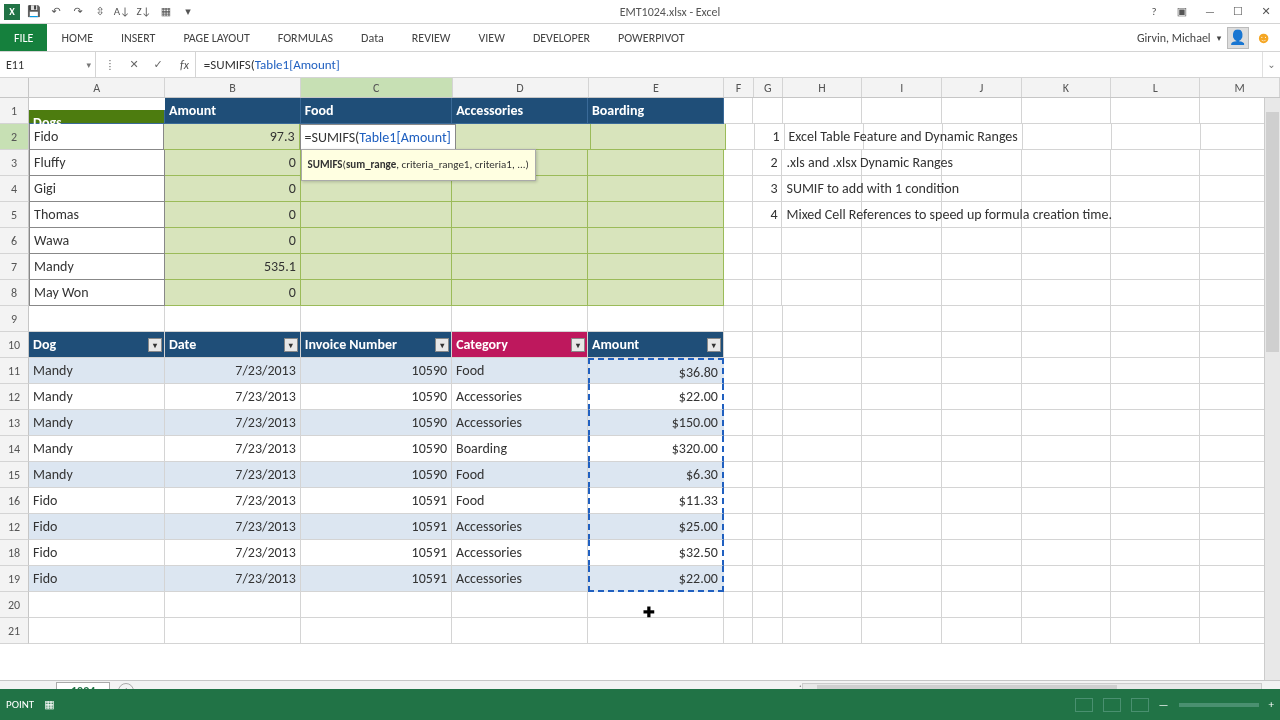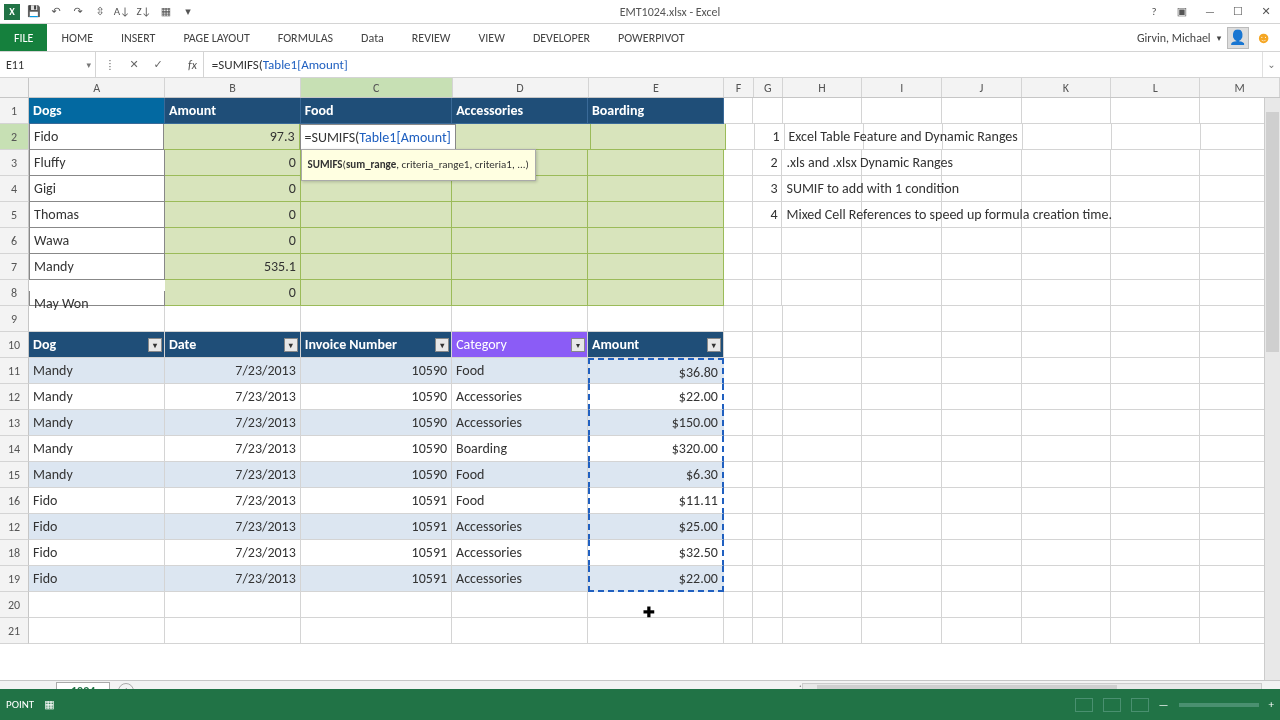--- a/index.html
+++ b/index.html
@@ -21,21 +21,21 @@
 .ribbon-right { margin-left: auto; display: flex; align-items: center; padding-right: 8px; font-size: 12px; color: #444; gap: 6px; }
 .avatar-placeholder { width: 22px; height: 22px; background: #ddd; border: 1px solid #bbb; display: flex; align-items: center; justify-content: center; font-size: 14px; }
 .sad-face { color: #f5a623; font-size: 16px; }
 
 
 .formula-row { height: 26px; display: flex; align-items: stretch; border-bottom: 1px solid #d4d4d4; background: #fff; }
 .name-box { width: 96px; border-right: 1px solid #d4d4d4; display: flex; align-items: center; padding: 0 6px; font-size: 12px; position: relative; }
 .name-box::after { content: "▾"; position: absolute; right: 4px; font-size: 9px; color: #777; }
 .fx-btns { display: flex; align-items: center; padding: 0 6px; gap: 8px; border-right: 1px solid #d4d4d4; }
 .fx-btn { width: 16px; text-align: center; font-size: 11px; color: #666; }
-.fx-label { font-style: italic; font-size: 12px; color: #555; margin-left: 14px; }
+.fx-label { font-style: italic; font-size: 12px; color: #555; margin-left: 6px; }
 .formula-input { flex: 1; display: flex; align-items: center; padding: 0 8px; font-size: 13px; }
 .formula-input .ref { color: #2060c0; }
 .formula-expand { width: 18px; display: flex; align-items: center; justify-content: center; color: #777; font-size: 10px; border-left: 1px solid #e0e0e0; }
 
 
 .grid-wrap { position: absolute; top: 78px; bottom: 38px; left: 0; right: 0; overflow: hidden; background: #fff; }
 .col-headers { display: flex; height: 20px; background: #f3f3f3; border-bottom: 1px solid #c6c6c6; }
 .corner { width: 30px; border-right: 1px solid #c6c6c6; background: #f3f3f3; }
 .col-h { border-right: 1px solid #d4d4d4; text-align: center; font-size: 12px; color: #555; line-height: 20px; }
 .col-h.sel { background: #c7e0b4; }
@@ -160,21 +160,21 @@
     <div class="col-h wH">H</div>
     <div class="col-h wI">I</div>
     <div class="col-h wJ">J</div>
     <div class="col-h wK">K</div>
     <div class="col-h wL">L</div>
     <div class="col-h wM">M</div>
   </div>
   <div id="rows">
       <div class="row th1row">
         <div class="row-h">1</div>
-        <div class="cell wA th1" style="background: #0369a1; color: rgb(255, 255, 255); font-weight: bold; border-right: 1px solid rgb(58, 106, 152); border-bottom: 1px solid rgb(58, 106, 152);">Dogs</div>
+        <div class="cell wA th1" style="background: #4d7c0f; color: rgb(255, 255, 255); font-weight: bold; border-right: 1px solid rgb(58, 106, 152); border-bottom: 1px solid rgb(58, 106, 152); margin-top: 12px;">Dogs</div>
         <div class="cell wB th1" style="background: rgb(31, 78, 120); color: rgb(255, 255, 255); font-weight: bold; border-right: 1px solid rgb(58, 106, 152); border-bottom: 1px solid rgb(58, 106, 152);">Amount</div>
         <div class="cell wC th1" style="background: rgb(31, 78, 120); color: rgb(255, 255, 255); font-weight: bold; border-right: 1px solid rgb(58, 106, 152); border-bottom: 1px solid rgb(58, 106, 152);">Food</div>
         <div class="cell wD th1" style="background: rgb(31, 78, 120); color: rgb(255, 255, 255); font-weight: bold; border-right: 1px solid rgb(58, 106, 152); border-bottom: 1px solid rgb(58, 106, 152);">Accessories</div>
         <div class="cell wE th1" style="background: rgb(31, 78, 120); color: rgb(255, 255, 255); font-weight: bold; border-right: 1px solid rgb(58, 106, 152); border-bottom: 1px solid rgb(58, 106, 152);">Boarding</div>
         <div class="cell wF"></div>
         <div class="cell wG"></div>
         <div class="cell wH"></div>
         <div class="cell wI"></div>
         <div class="cell wJ"></div>
         <div class="cell wK"></div>
@@ -280,21 +280,21 @@
         <div class="cell wG"></div>
         <div class="cell wH"></div>
         <div class="cell wI"></div>
         <div class="cell wJ"></div>
         <div class="cell wK"></div>
         <div class="cell wL"></div>
         <div class="cell wM"></div>
       </div>
       <div class="row ">
         <div class="row-h">8</div>
-        <div class="cell wA" style="border-left: 1px solid rgb(136, 136, 136); border-right: 1px solid rgb(136, 136, 136); border-bottom: 1px solid rgb(136, 136, 136); margin-top: 11px;">May Won</div>
+        <div class="cell wA" style="border-left: 1px solid rgb(136, 136, 136); border-right: 1px solid rgb(136, 136, 136); border-bottom: 1px solid rgb(136, 136, 136);">May Won</div>
         <div class="cell wB greenband right" style="background: rgb(216, 228, 188); border-right: 1px solid rgb(155, 187, 89); border-bottom: 1px solid rgb(155, 187, 89);">0</div>
         <div class="cell wC greenband" style="background: rgb(216, 228, 188); border-right: 1px solid rgb(155, 187, 89); border-bottom: 1px solid rgb(155, 187, 89);"></div>
         <div class="cell wD greenband" style="background: rgb(216, 228, 188); border-right: 1px solid rgb(155, 187, 89); border-bottom: 1px solid rgb(155, 187, 89);"></div>
         <div class="cell wE greenband" style="background: rgb(216, 228, 188); border-right: 1px solid rgb(155, 187, 89); border-bottom: 1px solid rgb(155, 187, 89);"></div>
         <div class="cell wF"></div>
         <div class="cell wG"></div>
         <div class="cell wH"></div>
         <div class="cell wI"></div>
         <div class="cell wJ"></div>
         <div class="cell wK"></div>
@@ -315,21 +315,21 @@
         <div class="cell wJ"></div>
         <div class="cell wK"></div>
         <div class="cell wL"></div>
         <div class="cell wM"></div>
       </div>
       <div class="row ">
         <div class="row-h">10</div>
         <div class="cell wA filter-h" style="background: rgb(31, 78, 120); color: rgb(255, 255, 255); font-weight: bold; position: relative;">Dog<span class="filter-btn">▾</span></div>
         <div class="cell wB filter-h" style="background: rgb(31, 78, 120); color: rgb(255, 255, 255); font-weight: bold; position: relative;">Date<span class="filter-btn">▾</span></div>
         <div class="cell wC filter-h" style="background: rgb(31, 78, 120); color: rgb(255, 255, 255); font-weight: bold; position: relative;">Invoice Number<span class="filter-btn">▾</span></div>
-        <div class="cell wD filter-h" style="background: #8b5cf6; color: rgb(255, 255, 255); font-weight: normal; position: relative;">Category<span class="filter-btn">▾</span></div>
+        <div class="cell wD filter-h" style="background: #be185d; color: rgb(255, 255, 255); font-weight: bold; position: relative;">Category<span class="filter-btn">▾</span></div>
         <div class="cell wE filter-h" style="background: rgb(31, 78, 120); color: rgb(255, 255, 255); font-weight: bold; position: relative;">Amount<span class="filter-btn">▾</span></div>
         <div class="cell wF"></div>
         <div class="cell wG"></div>
         <div class="cell wH"></div>
         <div class="cell wI"></div>
         <div class="cell wJ"></div>
         <div class="cell wK"></div>
         <div class="cell wL"></div>
         <div class="cell wM"></div>
       </div>
@@ -412,21 +412,21 @@
         <div class="cell wK"></div>
         <div class="cell wL"></div>
         <div class="cell wM"></div>
       </div>
       <div class="row ">
         <div class="row-h">16</div>
         <div class="cell wA band-even" style="background: rgb(255, 255, 255);">Fido</div>
         <div class="cell wB band-even right" style="background: rgb(255, 255, 255);">7/23/2013</div>
         <div class="cell wC band-even right" style="background: rgb(255, 255, 255);">10591</div>
         <div class="cell wD band-even" style="background: rgb(255, 255, 255);">Food</div>
-        <div class="cell wE band-even right" style="background: rgb(255, 255, 255); border-left: 2px dashed rgb(32, 96, 192); border-right: 2px dashed rgb(32, 96, 192);">$11.11</div>
+        <div class="cell wE band-even right" style="background: rgb(255, 255, 255); border-left: 2px dashed rgb(32, 96, 192); border-right: 2px dashed rgb(32, 96, 192);">$11.33</div>
         <div class="cell wF"></div>
         <div class="cell wG"></div>
         <div class="cell wH"></div>
         <div class="cell wI"></div>
         <div class="cell wJ"></div>
         <div class="cell wK"></div>
         <div class="cell wL"></div>
         <div class="cell wM"></div>
       </div>
       <div class="row ">

